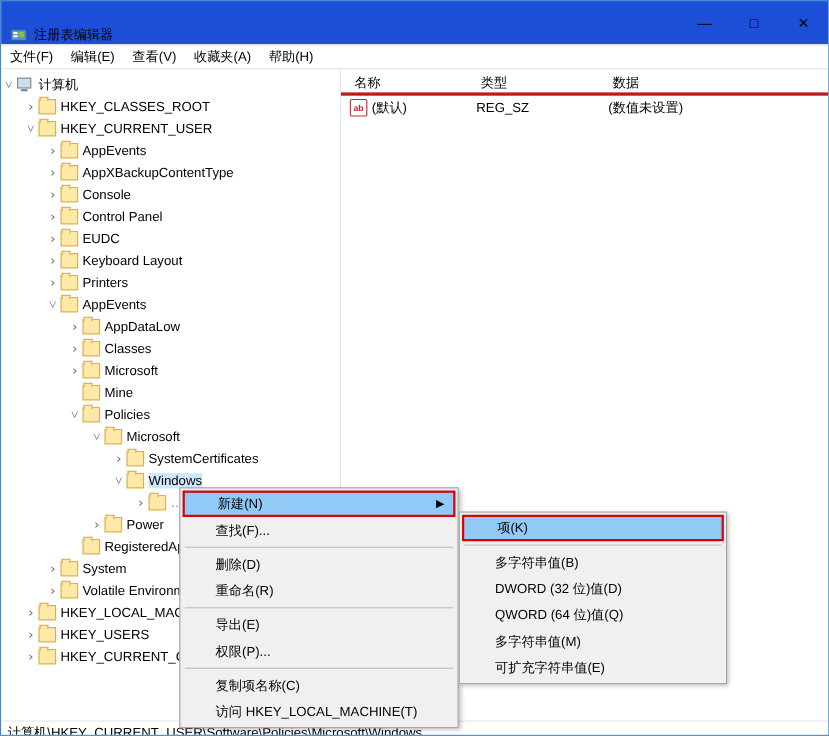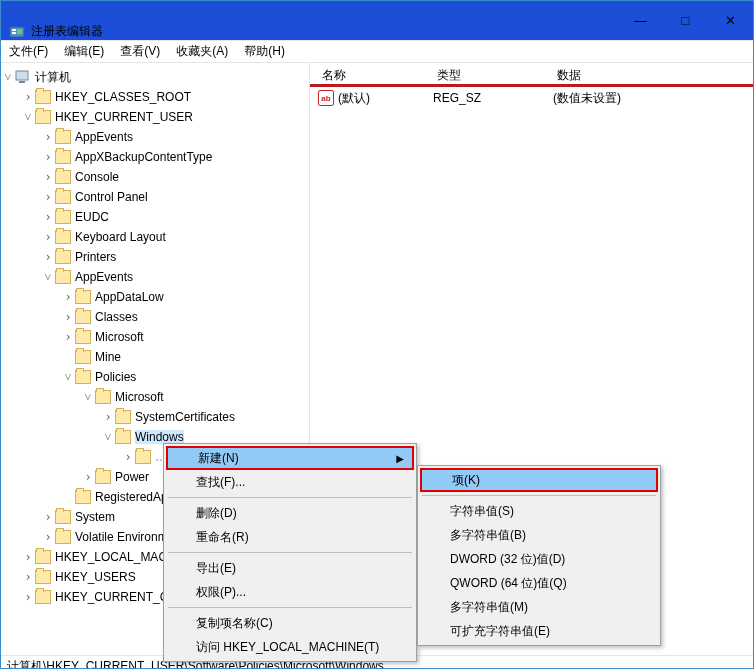--- a/index.html
+++ b/index.html
@@ -315,19 +315,18 @@
   <div class="row">导出(E)</div>
   <div class="row">权限(P)...</div>
   <div class="sep"></div>
   <div class="row">复制项名称(C)</div>
   <div class="row">访问 HKEY_LOCAL_MACHINE(T)</div>
 </div>
 
 <div class="ctx ctx2">
   <div class="row hover redbox">项(K)</div>
   <div class="sep"></div>
-  <div class="row">字符串值(S)</div>
   <div class="row">多字符串值(B)</div>
   <div class="row">DWORD (32 位)值(D)</div>
   <div class="row">QWORD (64 位)值(Q)</div>
   <div class="row">多字符串值(M)</div>
   <div class="row">可扩充字符串值(E)</div>
 </div>
 
 </body></html>

